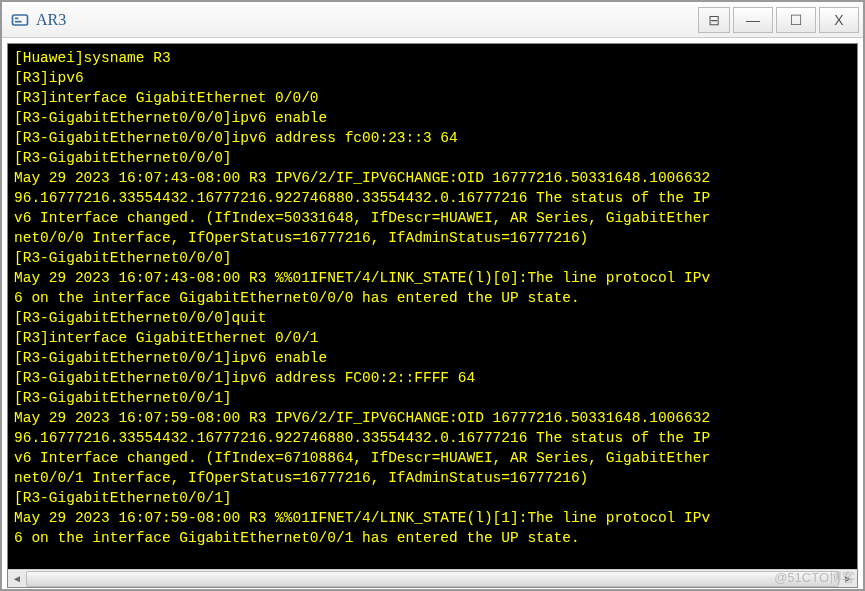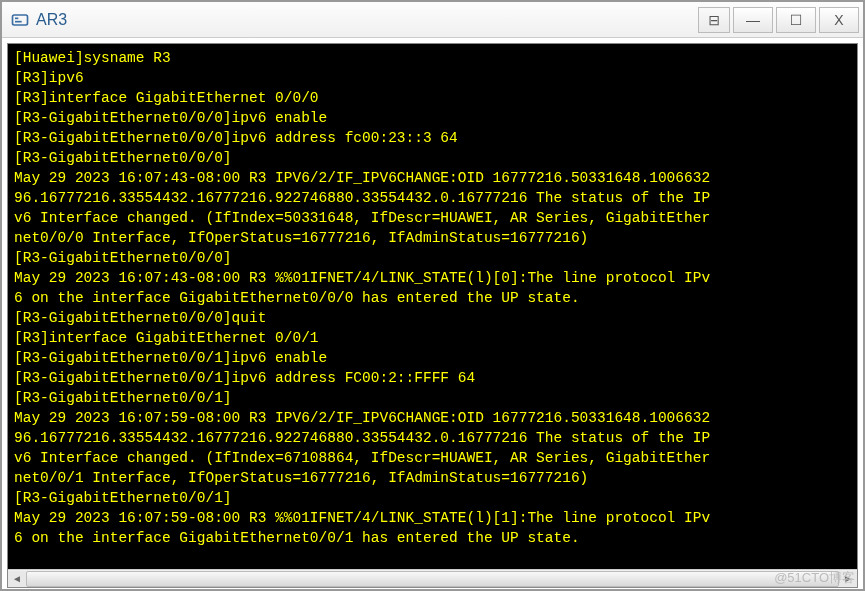--- a/index.html
+++ b/index.html
@@ -22,20 +22,21 @@
     .app-icon {
       width: 20px;
       height: 20px;
       margin-right: 6px;
       color: #3b6ea5;
     }
     .title-text {
       font-size: 16px;
       color: #2a5d8f;
       flex: 1;
+      font-family: Liberation Serif, serif;
     }
     .win-controls {
       display: flex;
       gap: 0;
     }
     .win-btn {
       width: 40px;
       height: 26px;
       border: 1px solid #bbb;
       background: linear-gradient(to bottom, #fff, #e8e8e8);

